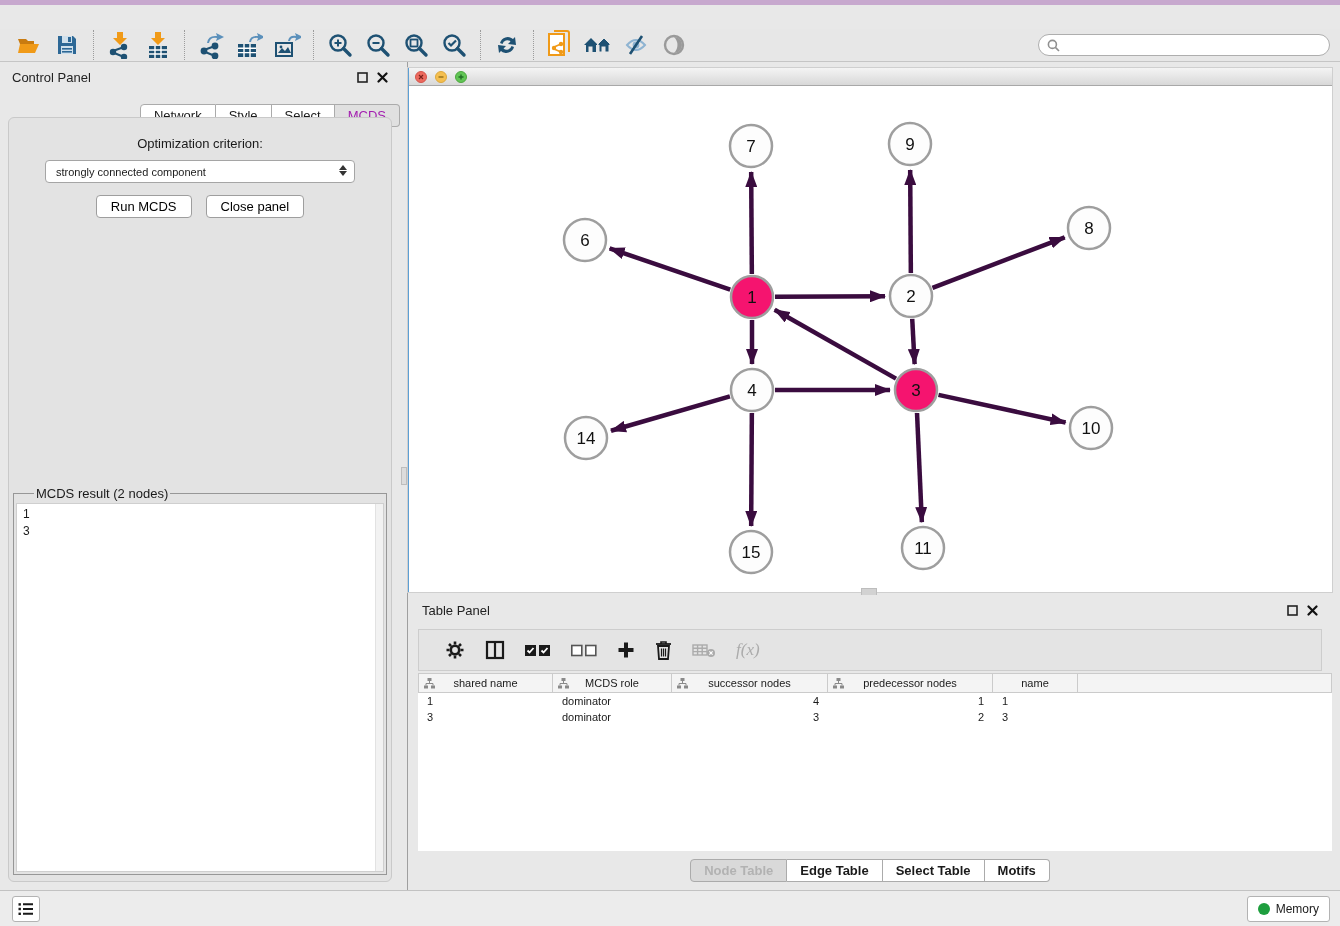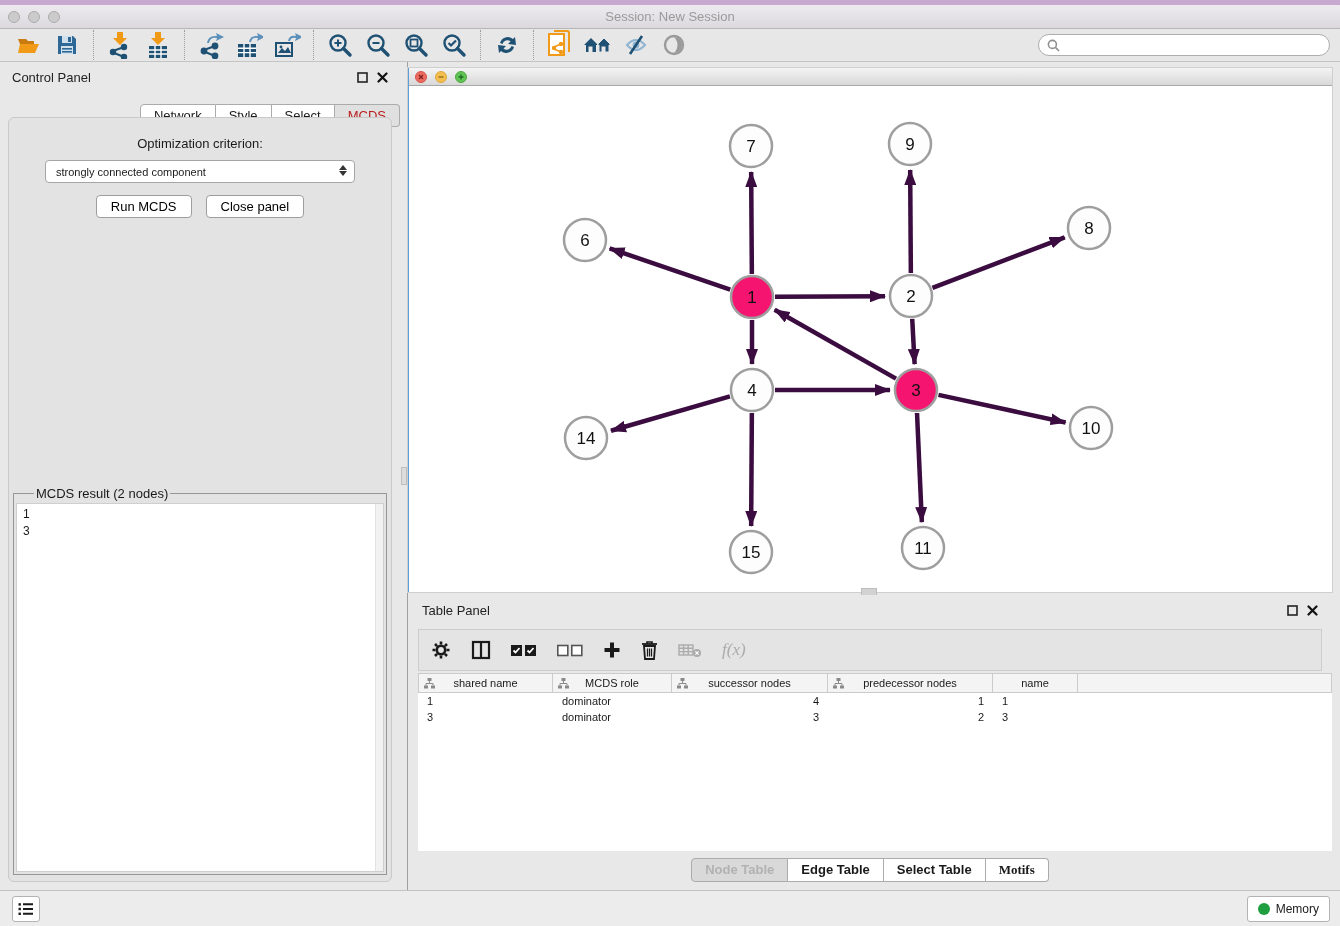--- a/index.html
+++ b/index.html
@@ -26,21 +26,21 @@
 
   
   .control-panel { position:absolute; left:0; top:62px; width:400px; height:828px; background:#E8E8E8; }
   .panel-header { position:relative; height:30px; display:flex; align-items:center; padding:0 12px; }
   .panel-header .ph-title { font-size:13px; color:#222; }
   .panel-icons { margin-left:auto; display:flex; gap:9px; align-items:center; }
   .cp-tabs { display:flex; justify-content:flex-end; margin-top:12px; }
   .tab { padding:3px 13px; background:#FFF; border:1px solid #ABABAB; border-left:none; font-size:13px; cursor:default; }
   .tab:first-child { border-left:1px solid #ABABAB; border-radius:4px 0 0 4px; }
   .tab:last-child { border-radius:0 4px 4px 0; }
-  .tab.selected { background:#E0E0E0; color:#b91c1c; }
+  .tab.selected { background:#E0E0E0; color:#a21caf; }
   .cp-body { position:absolute; left:8px; right:8px; top:55px; bottom:8px;
              background:#E3E3E3; border:1px solid #C9C9C9; border-radius:6px; }
   .opt-label { text-align:center; margin-top:18px; font-size:13px; }
   .dropdown { position:relative; margin:9px 36px 0 36px; height:23px; background:#FFF; border:1px solid #A5A5A5;
               border-radius:4px; display:flex; align-items:center; padding:0 22px 0 10px; font-size:11px; cursor:default; }
   .dropdown .stepper { position:absolute; right:7px; top:4px; display:flex; flex-direction:column; gap:1px; }
   .dropdown .stepper i { width:0; height:0; border-left:4px solid transparent; border-right:4px solid transparent; }
   .dropdown .stepper i.up { border-bottom:5px solid #333; }
   .dropdown .stepper i.down { border-top:5px solid #333; }
   .btn-row { display:flex; justify-content:center; gap:14px; margin-top:12px; }
@@ -67,59 +67,51 @@
   .tl.yellow { background:#F5BF4F; border:1px solid #DDA93D; }
   .tl.green { background:#61C555; border:1px solid #4DA73F; }
   .tl svg { position:absolute; inset:0; }
   .net-title { position:absolute; left:0; right:0; top:1px; text-align:center; font-size:13px; color:#111; }
   .net-canvas { position:absolute; left:0; right:0; top:18px; bottom:0; background:#FFF; }
   .graph-label { font-size:17px; fill:#111; font-family:"Liberation Sans",sans-serif; }
 
   
   .table-panel { position:absolute; left:408px; top:595px; width:924px; height:295px; background:#E8E8E8; }
   .tp-toolbar { margin:4px 10px 0 10px; height:42px; background:#E4E4E4; border:1px solid #CDCDCD;
-                display:flex; align-items:center; gap:20px; padding:0 12px; }
+                display:flex; align-items:center; gap:20px; padding:0 26px; }
   .tp-tool { display:flex; align-items:center; justify-content:center; cursor:default; }
   .fx { font-family:"Liberation Serif",serif; font-style:italic; font-size:17px; color:#ABABAB; }
   .data-table { position:absolute; left:10px; right:0; top:78px; height:178px; background:#FFF; overflow:hidden; }
   .tr-grid { display:grid; grid-template-columns:135px 119px 156px 165px 85px 1fr; }
   .th { background:#F4F4F4; border:1px solid #CBCBCB; border-left:none; height:20px; font-size:11px;
         display:flex; align-items:center; justify-content:center; gap:5px; position:relative; cursor:default;text-align:center; }
   .th:first-child { border-left:1px solid #CBCBCB; }
   .th .col-icon { position:absolute; left:5px; top:4px; }
   .td { height:16px; font-size:11px; display:flex; align-items:center; padding:0 9px; cursor:default; }
   .td.right { justify-content:flex-end; }
   .tp-tabs { position:absolute; left:0; right:0; bottom:8px; display:flex; justify-content:center; }
   .bottom-tab { padding:3px 13px; background:#FFF; border:1px solid #ABABAB; border-left:none; font-size:13px; font-weight:bold; cursor:default; }
   .bottom-tab:first-child { border-left:1px solid #ABABAB; border-radius:4px 0 0 4px; }
-  .bottom-tab:last-child { border-radius:0 4px 4px 0;font-family:Liberation Serif, serif; }
+  .bottom-tab:last-child { border-radius:0 4px 4px 0; }
   .bottom-tab.selected { background:#D9D9D9; color:#B2B2B2; }
 
   
   .statusbar { position:absolute; left:0; bottom:0; right:0; height:36px; background:#ECECEC; border-top:1px solid #C2C2C2; }
   .list-btn { position:absolute; left:12px; top:5px; width:28px; height:26px; background:#FFF; border:1px solid #B3B3B3;
               border-radius:3px; display:flex; align-items:center; justify-content:center; cursor:default; }
   .memory-btn { position:absolute; right:10px; top:5px; height:26px; background:#FFF; border:1px solid #B3B3B3;
                 border-radius:3px; display:flex; align-items:center; gap:6px; padding:0 10px; font-size:12px; cursor:default; }
   .memory-dot { width:12px; height:12px; border-radius:50%; background:#1E9E3E; }
 </style>
 </head>
 <body>
 
 <div id="app">
 
   <div class="focus-strip"></div>
-  <div class="titlebar">
-    <div class="traffic">
-      <div class="dot"></div>
-      <div class="dot"></div>
-      <div class="dot"></div>
-    </div>
-    <div class="win-title">Session: New Session</div>
-  </div>
 
   <div class="toolbar">
     <div class="tool-btn">
       <svg width="26" height="26" viewBox="0 0 26 26">
           <path d="M2 7 h8 l2 2 h6 v3 H4 z" fill="#C97B10"></path>
           <path d="M4 12 h19 l-4 9 H2 z" fill="#F09A18"></path>
         </svg>
     </div>
     <div class="tool-btn">
       <svg width="24" height="24" viewBox="0 0 24 24">

